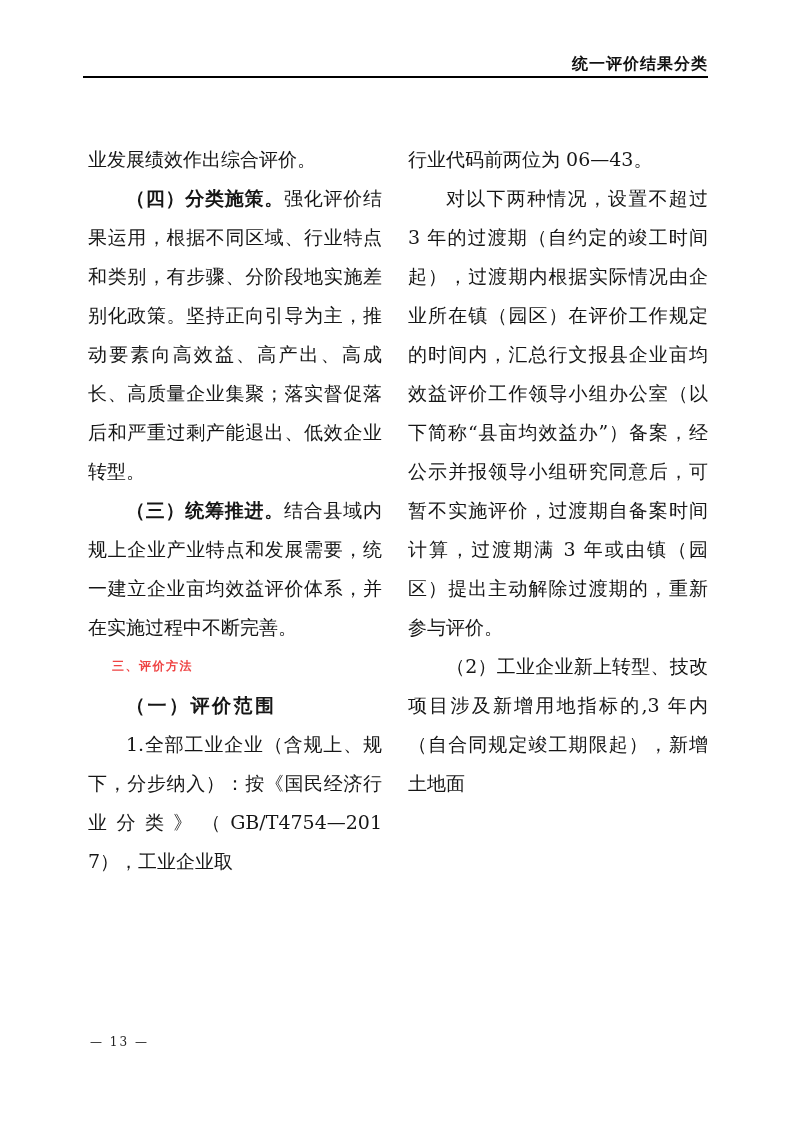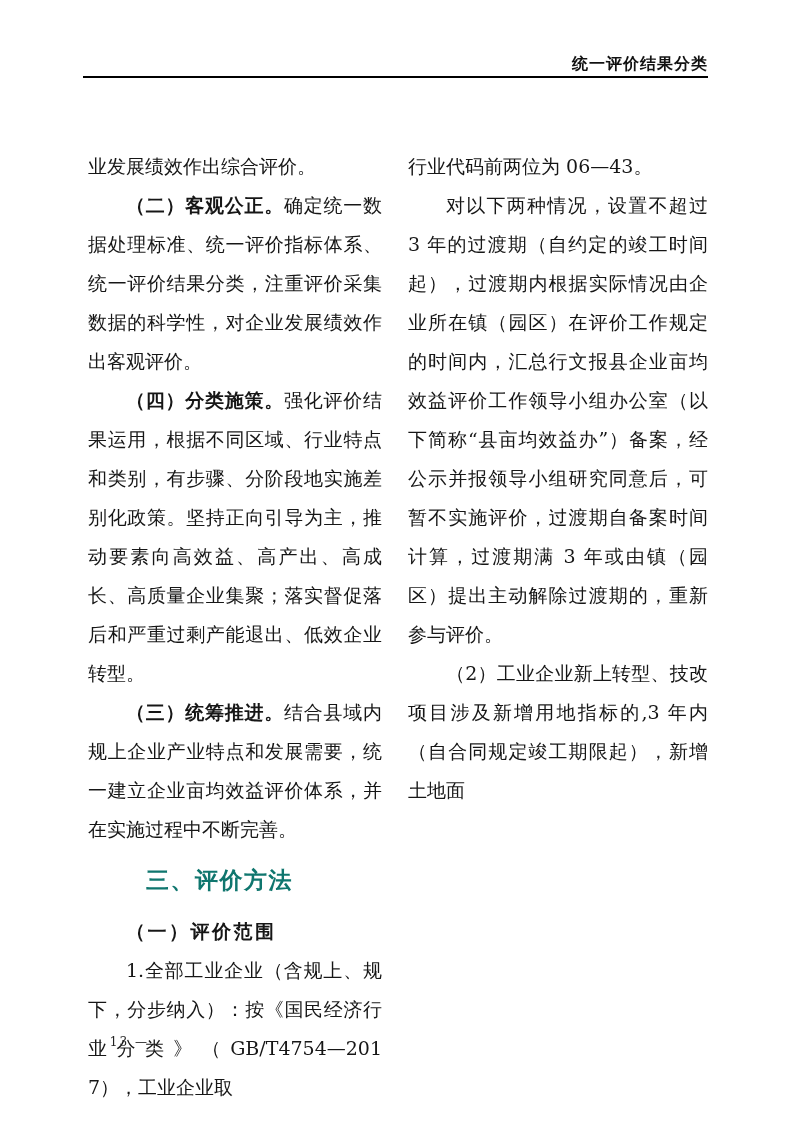--- a/index.html
+++ b/index.html
@@ -32,47 +32,47 @@
     top: 76px;
     left: 83px;
     width: 625px;
     height: 0;
     border-top: 2.5px solid #000;
   }
   
   .columns {
     position: absolute;
     left: 88px;
-    top: 147px;
+    top: 140px;
     width: 620px;
     display: flex;
   }
   .col-left  { width: 297px; margin-right: 20px; }
   .col-right { width: 303px; margin-left: 6px; }
 
   p.body {
     margin: 0;
     font-size: 19px;
     line-height: 39px;
     text-align: justify;
     text-justify: inter-character;
     word-break: break-all;
   }
   p.ind { text-indent: 2em; }
   .lead { font-weight: 700; }
 
   p.heading1 {
-    margin: 12px;
+    margin: 0;
     text-indent: 2em;
     font-family: "DejaVu Sans", "Liberation Sans", sans-serif;
     font-weight: 700;
-    font-size: 23px;
+    font-size: 12px;
     line-height: 39px;
     letter-spacing: 1.5px;
-    color: #0f766e;
+    color: #ef4444;
   }
   p.heading2 {
     margin: 0;
     text-indent: 2em;
     font-weight: 700;
     font-size: 19px;
     line-height: 39px;
     letter-spacing: 2.5px;
   }
   
@@ -90,21 +90,20 @@
 
 <div class="page">
 
   <span class="header-title">统一评价结果分类</span>
   <div class="header-rule"></div>
 
   <div class="columns">
 
     <div class="col-left">
       <p class="body">业发展绩效作出综合评价。</p>
-      <p class="body ind"><span class="lead">（二）客观公正。</span><span>确定统一数据处理标准、统一评价指标体系、统一评价结果分类，注重评价采集数据的科学性，对企业发展绩效作出客观评价。</span></p>
       <p class="body ind"><span class="lead">（四）分类施策。</span><span>强化评价结果运用，根据不同区域、行业特点和类别，有步骤、分阶段地实施差别化政策。坚持正向引导为主，推动要素向高效益、高产出、高成长、高质量企业集聚；落实督促落后和严重过剩产能退出、低效企业转型。</span></p>
       <p class="body ind"><span class="lead">（三）统筹推进。</span><span>结合县域内规上企业产业特点和发展需要，统一建立企业亩均效益评价体系，并在实施过程中不断完善。</span></p>
       <p class="heading1">三、评价方法</p>
       <p class="heading2">（一）评价范围</p>
       <p class="body ind">1.全部工业企业（含规上、规下，分步纳入）：按《国民经济行业分类》（GB/T4754—2017），工业企业取</p>
     </div>
 
     <div class="col-right">
       <p class="body">行业代码前两位为 06—43。</p>
       <p class="body ind">对以下两种情况，设置不超过 3 年的过渡期（自约定的竣工时间起），过渡期内根据实际情况由企业所在镇（园区）在评价工作规定的时间内，汇总行文报县企业亩均效益评价工作领导小组办公室（以下简称“县亩均效益办”）备案，经公示并报领导小组研究同意后，可暂不实施评价，过渡期自备案时间计算，过渡期满 3 年或由镇（园区）提出主动解除过渡期的，重新参与评价。</p>

